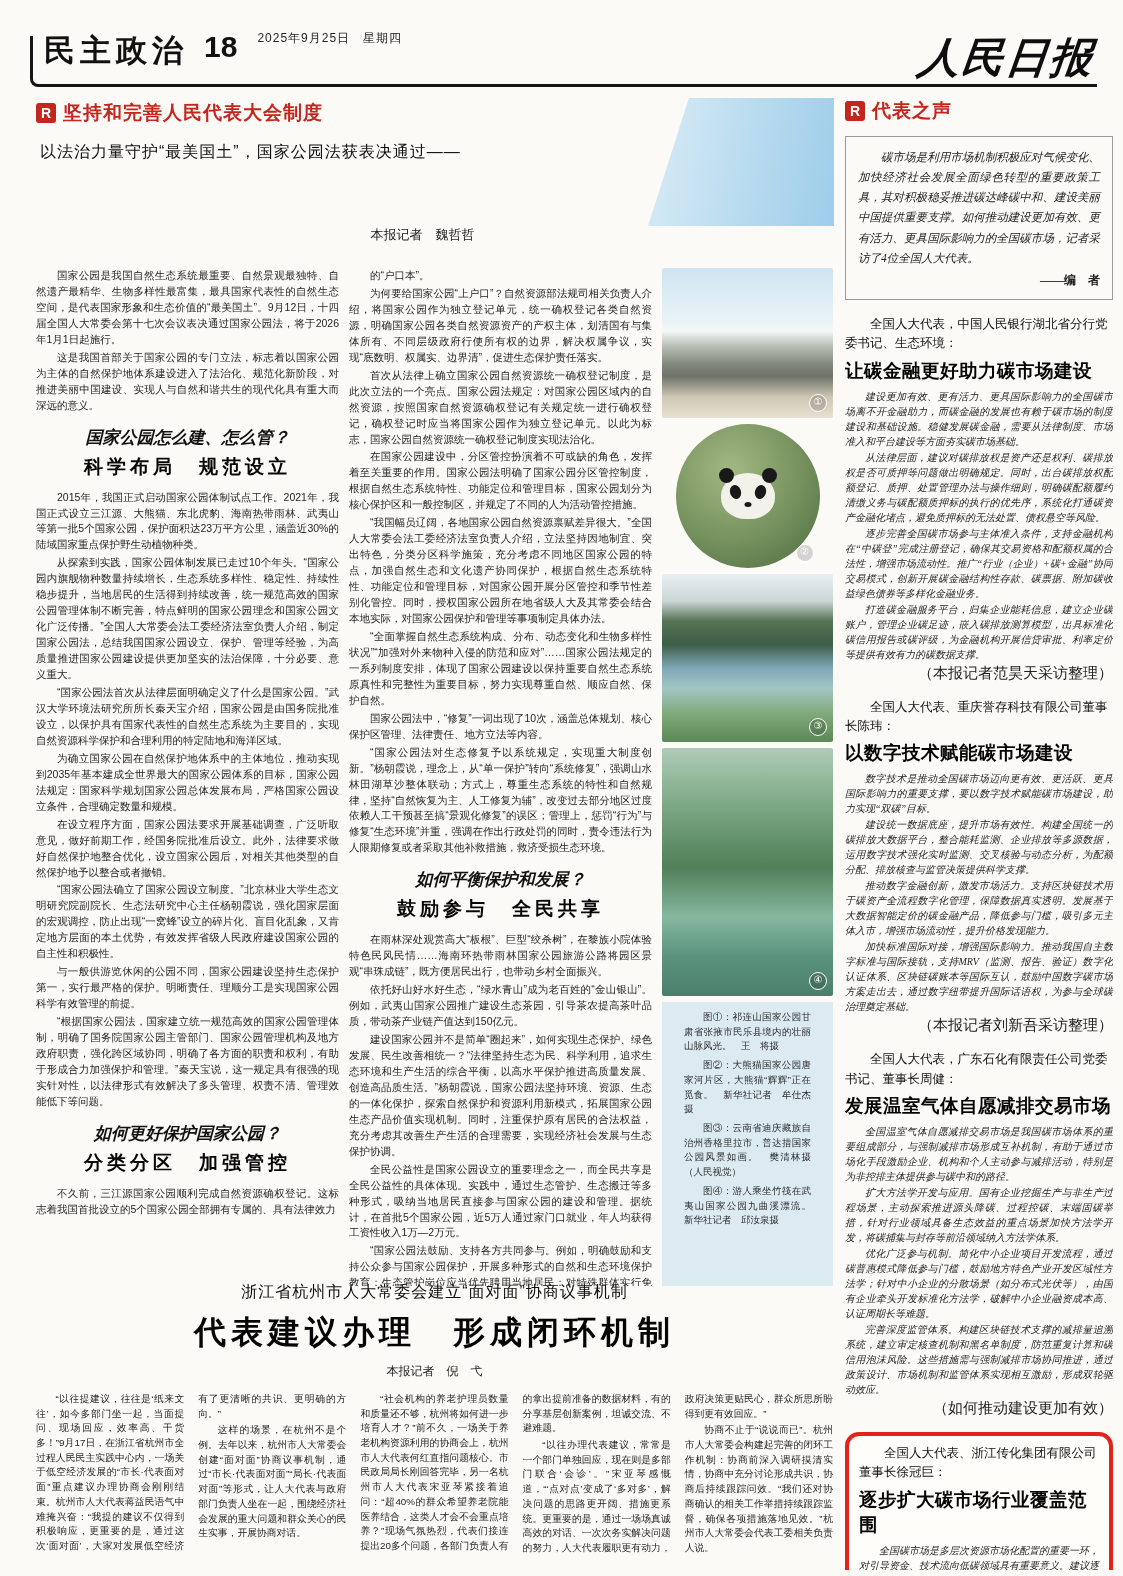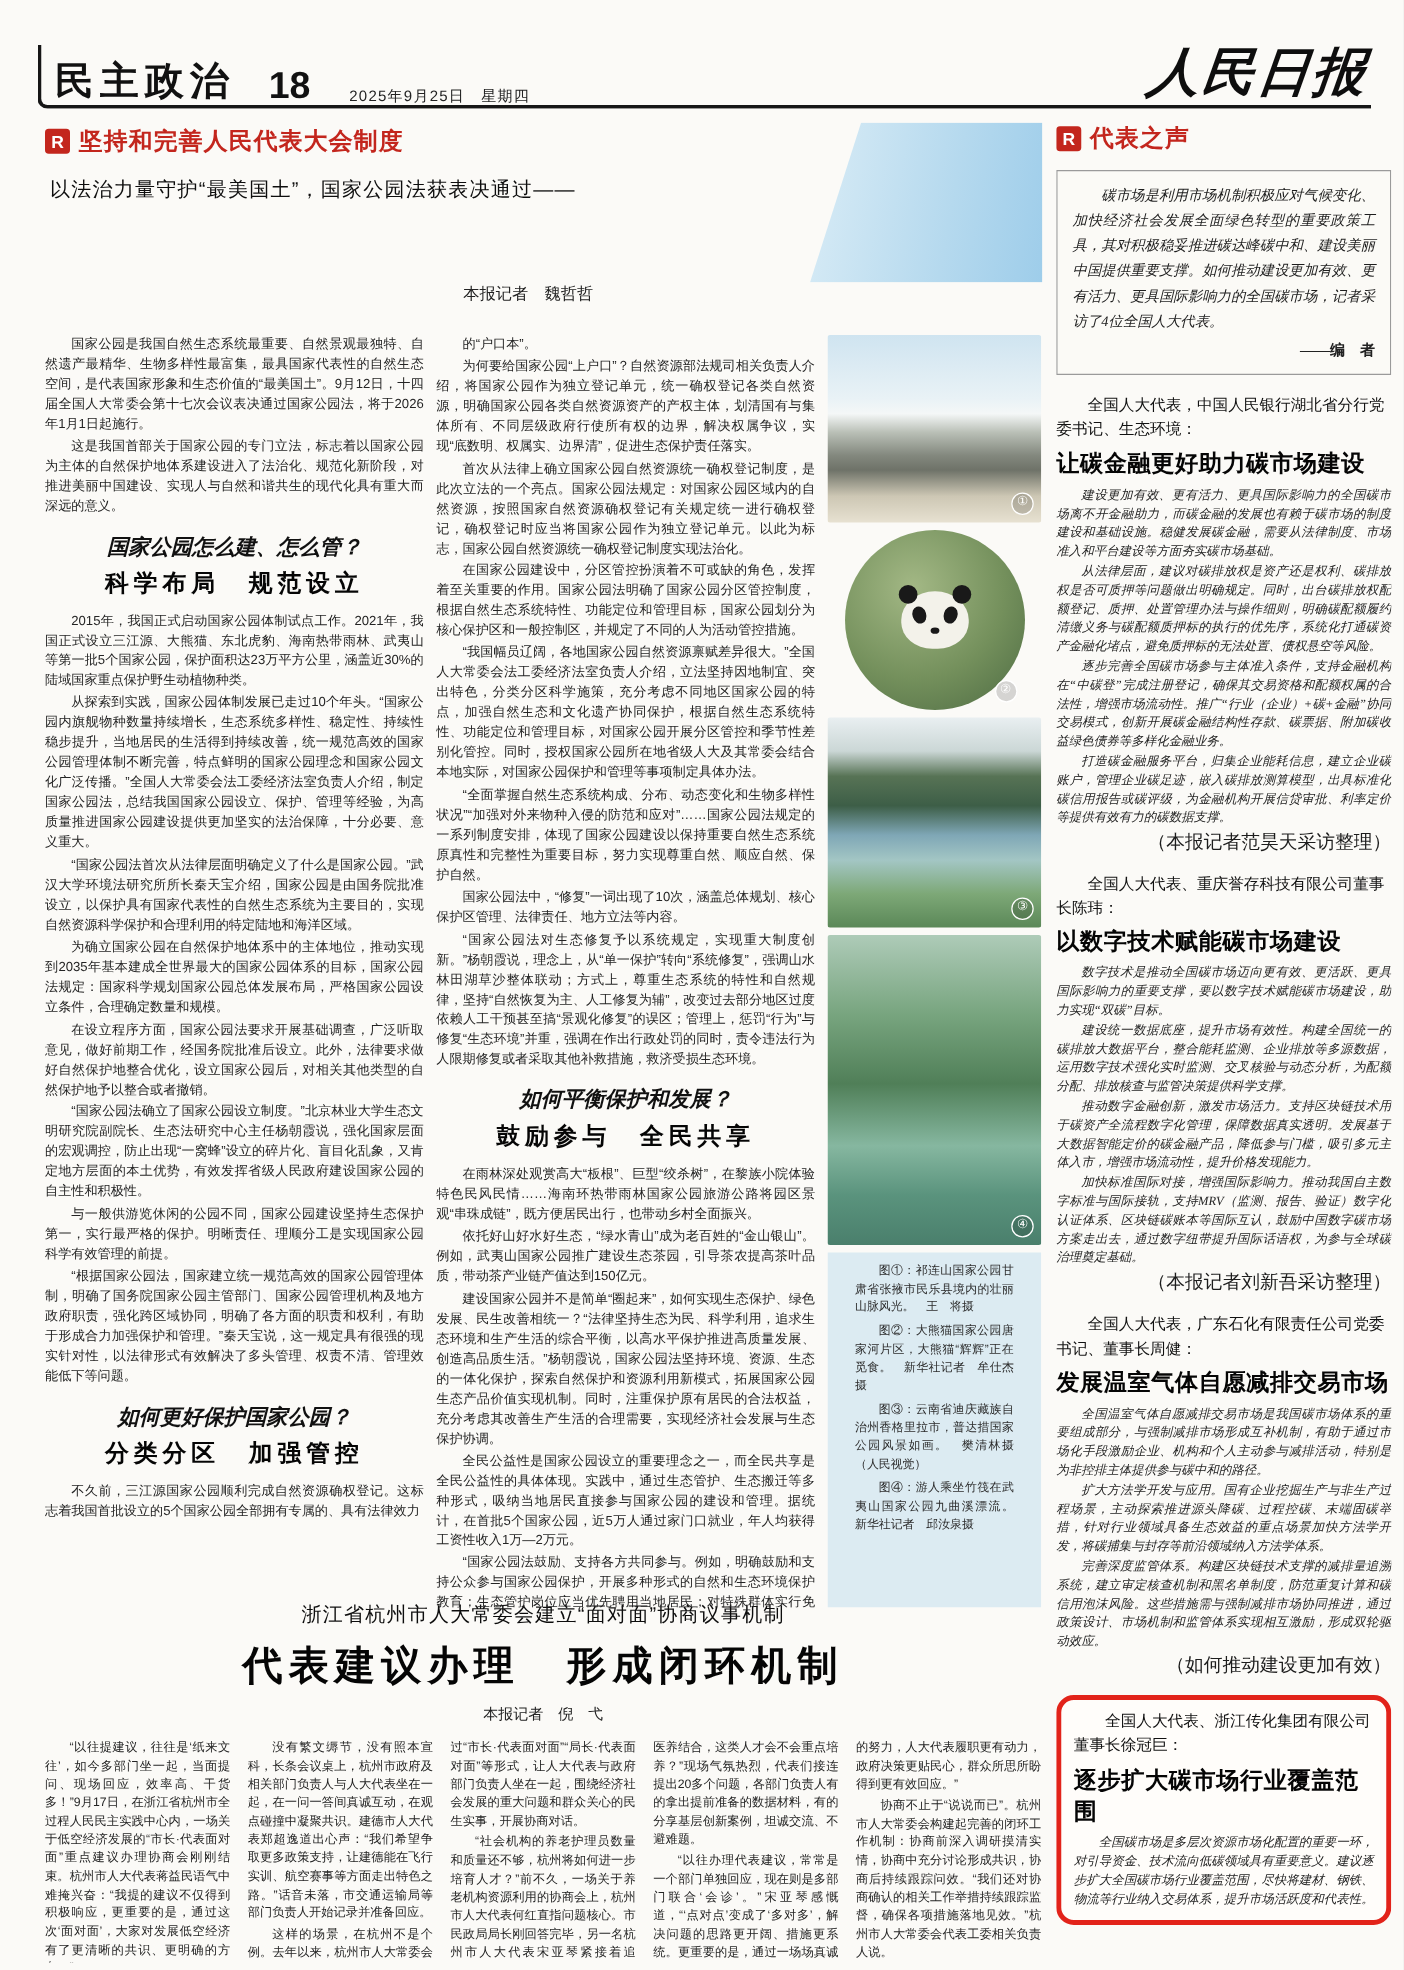--- a/index.html
+++ b/index.html
@@ -1,20 +1,20 @@
 <!DOCTYPE html>
 <html><head>
 <meta charset="utf-8">
 <style>
   html,body{margin:0;padding:0;background:#e8e8e8;}
   .page{position:relative;width:1123px;height:1576px;margin:0 auto;background:#fbfaf7;
         font-family:"Liberation Sans",sans-serif;color:#222;overflow:hidden;}
 
   
-  .masthead-bar{position:absolute;left:44px;top:30px;width:1050px;display:flex;align-items:flex-end;gap:11px;}
+  .masthead-bar{position:absolute;left:44px;top:30px;width:1050px;display:flex;align-items:flex-start;}
   .section-title{font-size:31px;font-weight:800;letter-spacing:5px;color:#111;}
   .page-number{font-size:30px;font-weight:700;margin-left:16px;color:#111;}
   .date-text{font-size:12px;margin-left:20px;color:#222;letter-spacing:1px;}
   .masthead-logo{margin-left:auto;font-family:"Liberation Serif",serif;font-weight:900;font-style:italic;
         font-size:42px;color:#0e0e0e;transform:skewX(-6deg);letter-spacing:2px;}
   .header-rule{position:absolute;left:30px;top:36px;width:1064px;height:48px;
         border-left:3px solid #161616;border-bottom:3px solid #161616;border-bottom-left-radius:8px;}
 
   
   .kicker{display:flex;align-items:center;gap:7px;}
@@ -181,21 +181,20 @@
         </div>
     </div>
   </div>
 
   <div class="bottom-article">
     <div class="bottom-kicker">浙江省杭州市人大常委会建立“面对面”协商议事机制</div>
     <h2 class="bottom-headline">代表建议办理　形成闭环机制</h2>
     <div class="bottom-byline">本报记者　倪　弋</div>
     <div class="bottom-body">
         <p class="body-p">“以往提建议，往往是‘纸来文往’，如今多部门坐一起，当面提问、现场回应，效率高、干货多！”9月17日，在浙江省杭州市全过程人民民主实践中心内，一场关于低空经济发展的“市长·代表面对面”重点建议办理协商会刚刚结束。杭州市人大代表蒋益民语气中难掩兴奋：“我提的建议不仅得到积极响应，更重要的是，通过这次‘面对面’，大家对发展低空经济有了更清晰的共识、更明确的方向。”</p>
-        <p class="body-p">没有繁文缛节，没有照本宣科，长条会议桌上，杭州市政府及相关部门负责人与人大代表坐在一起，在一问一答间真诚互动，在观点碰撞中凝聚共识。建德市人大代表郑超逸道出心声：“我们希望争取更多政策支持，让建德能在飞行实训、航空赛事等方面走出特色之路。”话音未落，市交通运输局等部门负责人开始记录并准备回应。</p>
         <p class="body-p">这样的场景，在杭州不是个例。去年以来，杭州市人大常委会创建“面对面”协商议事机制，通过“市长·代表面对面”“局长·代表面对面”等形式，让人大代表与政府部门负责人坐在一起，围绕经济社会发展的重大问题和群众关心的民生实事，开展协商对话。</p>
         <p class="body-p">“社会机构的养老护理员数量和质量还不够，杭州将如何进一步培育人才？”前不久，一场关于养老机构资源利用的协商会上，杭州市人大代表何红直指问题核心。市民政局局长刚回答完毕，另一名杭州市人大代表宋亚琴紧接着追问：“超40%的群众希望养老院能医养结合，这类人才会不会重点培养？”现场气氛热烈，代表们接连提出20多个问题，各部门负责人有的拿出提前准备的数据材料，有的分享基层创新案例，坦诚交流、不避难题。</p>
         <p class="body-p">“以往办理代表建议，常常是一个部门单独回应，现在则是多部门联合‘会诊’。”宋亚琴感慨道，“‘点对点’变成了‘多对多’，解决问题的思路更开阔、措施更系统。更重要的是，通过一场场真诚高效的对话、一次次务实解决问题的努力，人大代表履职更有动力，政府决策更贴民心，群众所思所盼得到更有效回应。”</p>
         <p class="body-p">协商不止于“说说而已”。杭州市人大常委会构建起完善的闭环工作机制：协商前深入调研摸清实情，协商中充分讨论形成共识，协商后持续跟踪问效。“我们还对协商确认的相关工作举措持续跟踪监督，确保各项措施落地见效。”杭州市人大常委会代表工委相关负责人说。</p>
       </div>
   </div>
 
   <aside class="sidebar">
     <div class="kicker">
       <span class="r-badge">R</span>
@@ -230,20 +229,21 @@
         </div>
       <div class="rep-credit">（本报记者刘新吾采访整理）</div>
     </div>
 
     <div class="rep-item">
       <p class="rep-intro">全国人大代表，广东石化有限责任公司党委书记、董事长周健：</p>
       <div class="rep-headline">发展温室气体自愿减排交易市场</div>
       <div class="rep-body">
           <p class="body-p">全国温室气体自愿减排交易市场是我国碳市场体系的重要组成部分，与强制减排市场形成互补机制，有助于通过市场化手段激励企业、机构和个人主动参与减排活动，特别是为非控排主体提供参与碳中和的路径。</p>
           <p class="body-p">扩大方法学开发与应用。国有企业挖掘生产与非生产过程场景，主动探索推进源头降碳、过程控碳、末端固碳举措，针对行业领域具备生态效益的重点场景加快方法学开发，将碳捕集与封存等前沿领域纳入方法学体系。</p>
+          <p class="body-p">优化广泛参与机制。简化中小企业项目开发流程，通过碳普惠模式降低参与门槛，鼓励地方特色产业开发区域性方法学；针对中小企业的分散场景（如分布式光伏等），由国有企业牵头开发标准化方法学，破解中小企业融资成本高、认证周期长等难题。</p>
           <p class="body-p">完善深度监管体系。构建区块链技术支撑的减排量追溯系统，建立审定核查机制和黑名单制度，防范重复计算和碳信用泡沫风险。这些措施需与强制减排市场协同推进，通过政策设计、市场机制和监管体系实现相互激励，形成双轮驱动效应。</p>
         </div>
       <div class="rep-credit">（如何推动建设更加有效）</div>
     </div>
 
     <div class="red-box">
       <div class="rep-item">
         <p class="rep-intro">全国人大代表、浙江传化集团有限公司董事长徐冠巨：</p>
         <div class="rep-headline">逐步扩大碳市场行业覆盖范围</div>
         <div class="rep-body">

